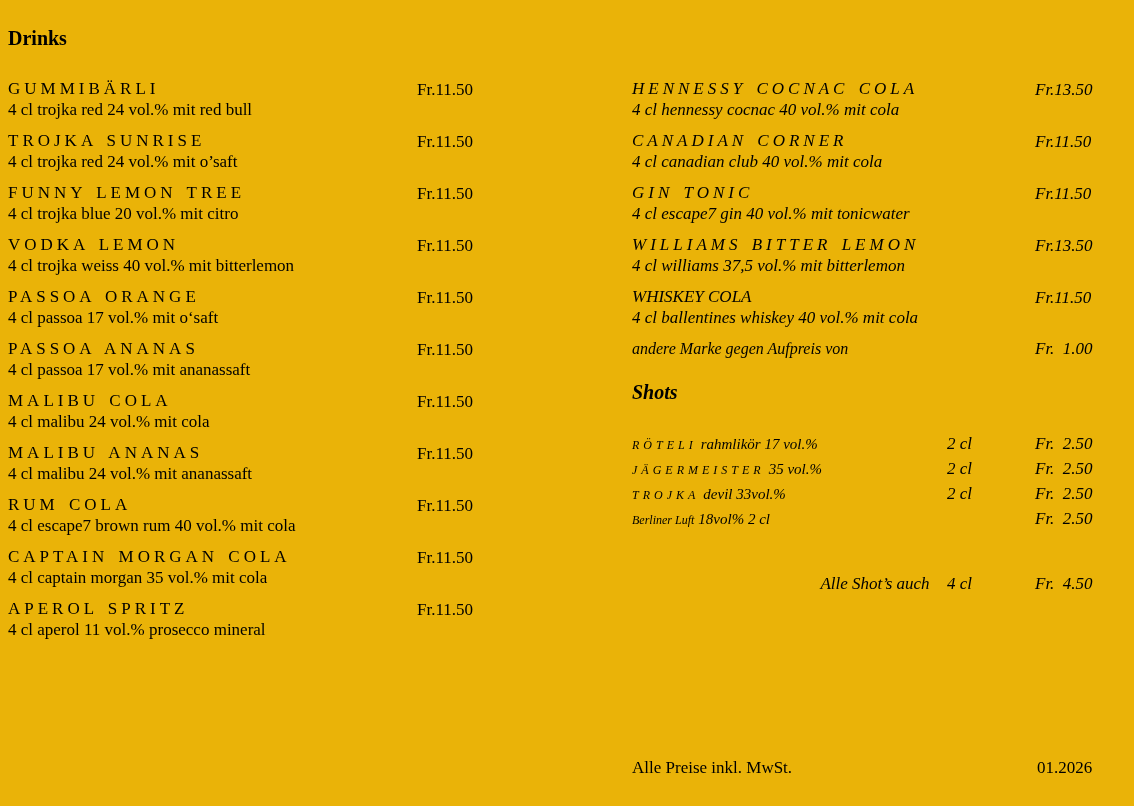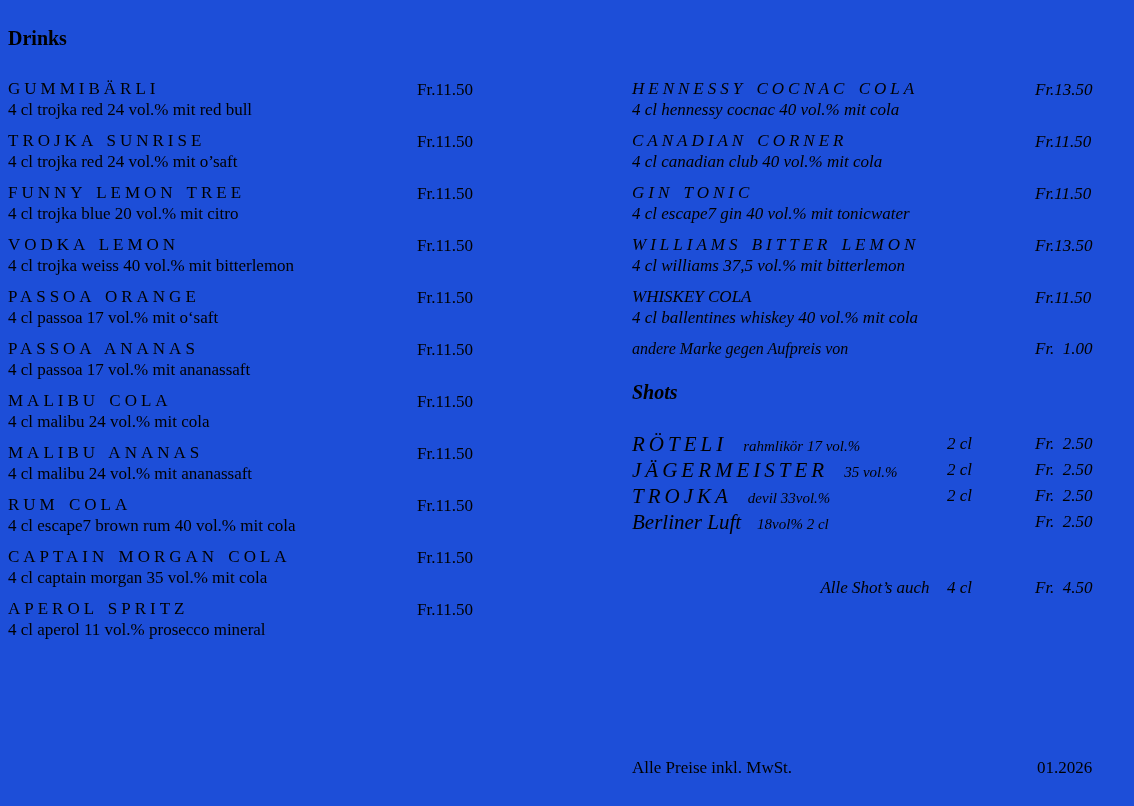--- a/index.html
+++ b/index.html
@@ -2,21 +2,21 @@
 <html><head>
 <meta charset="utf-8">
 <style>
   html,body{margin:0;padding:0;}
   body{
     width:1134px;height:806px;background:#ffffff;color:#000000;
     font-family:"Liberation Serif", serif;
     -webkit-font-smoothing:antialiased;
     overflow:hidden;
   }
-  .page{position:relative;width:1134px;height:806px;background:#1d4ed8;}
+  .page{position:relative;width:1134px;height:806px;background:#eab308;}
   .heading{
     position:absolute;left:8px;top:26px;
     font-size:20px;font-weight:bold;line-height:24px;
   }
   .col{position:absolute;top:78px;}
   .col-left{left:8px;width:490px;}
   .col-right{left:632px;width:486px;font-style:italic;}
   .item{position:relative;margin-bottom:10px;}
   .item-name{
     display:block;font-size:17px;line-height:22px;
@@ -31,23 +31,23 @@
   .col-left .item-price{left:409px;}
   .col-right .item-price{left:403px;text-align:right;}
   .surcharge{position:relative;margin-top:6px;line-height:22px;}
   .surcharge-label{font-size:16px;}
   .surcharge-price{position:absolute;left:403px;top:0;font-size:17px;white-space:pre;}
   .shots-heading{
     display:block;margin-top:20px;font-size:20px;font-weight:bold;line-height:24px;
   }
   .shots-table{margin-top:28px;}
   .shot-row{position:relative;line-height:24px;white-space:nowrap;}
-  .shot-name{font-size:21px;letter-spacing:4px;}
+  .shot-name{font-size:12px;letter-spacing:4px;}
   .shot-row.plain .shot-name{letter-spacing:0;}
-  .shot-detail{font-size:15px;margin-left:12px;}
+  .shot-detail{font-size:15px;}
   .shot-size{position:absolute;left:315px;top:0;font-size:17px;}
   .shot-price{position:absolute;left:403px;top:0;font-size:17px;white-space:pre;}
   .shots-note{position:relative;margin-top:40px;line-height:24px;text-align:center;}
   .shots-note-label{font-size:17px;}
   .footer{position:absolute;left:632px;top:756px;width:486px;line-height:24px;}
   .footer-note{font-size:17px;}
   .footer-date{position:absolute;left:405px;top:0;font-size:17px;}
 </style>
 </head>
 <body>

